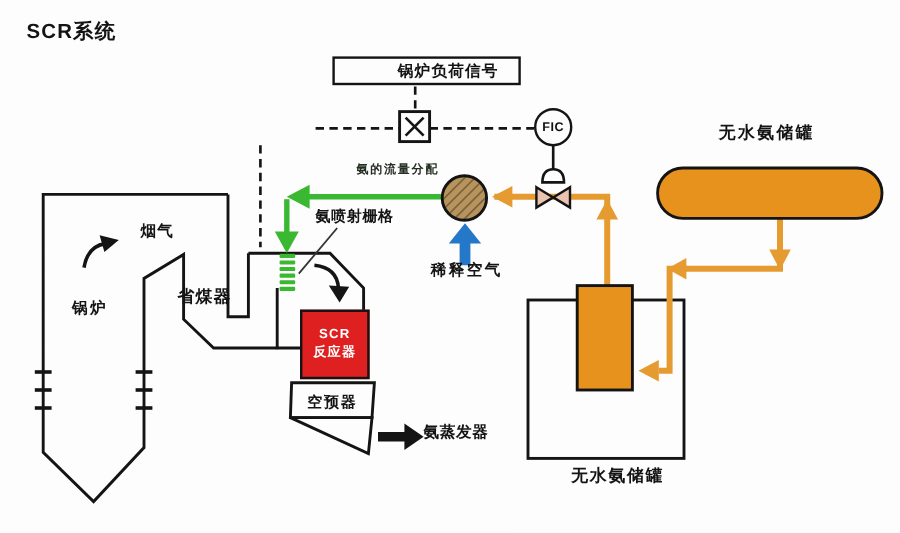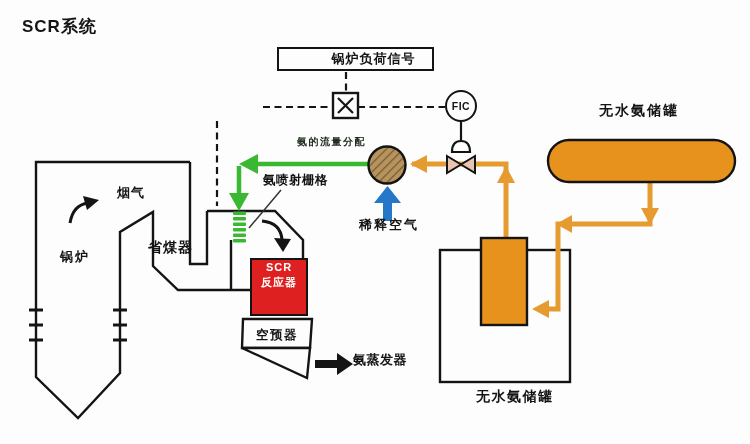--- a/index.html
+++ b/index.html
@@ -12,21 +12,21 @@
   .title{left:22px;top:18px;font-size:17px;letter-spacing:1px;}
   .box{position:absolute;display:flex;align-items:center;justify-content:center;
        background:#fdfdfd;border:2.2px solid #141414;font-weight:bold;}
   .box-load{left:277px;top:47px;width:117px;height:20px;font-size:13px;letter-spacing:1px;padding-left:36px;}
   .box-nox{left:208px;top:95px;width:51px;height:22px;font-size:11px;}
   .box-nox sub{font-size:8px;font-weight:bold;}
   .fic{left:445px;top:90px;width:28px;height:28px;border-radius:50%;
        border-width:2.4px;font-size:10.5px;letter-spacing:.5px;}
   .scr-box{position:absolute;left:250px;top:258px;width:54px;height:54px;
        background:#de2020;border:2px solid #141414;display:flex;flex-direction:column;
-       align-items:center;color:#fff;font-weight:bold;
+       align-items:center;justify-content:center;color:#fff;font-weight:bold;
        font-size:11px;line-height:1.35;letter-spacing:1px;}
   .l-flue{left:117px;top:186px;font-size:13px;letter-spacing:1px;}
   .l-boiler{left:60px;top:251px;font-size:13px;letter-spacing:2px;font-family:Liberation Mono, monospace;}
   .l-econ{left:148px;top:240px;font-size:14px;letter-spacing:1px;}
   .l-dist{left:255px;top:136px;font-size:10px;letter-spacing:1.5px;color:#252e22;margin-left:42px;}
   .l-aig{left:263px;top:174px;font-size:12.5px;letter-spacing:.5px;}
   .l-aph{left:256px;top:329px;font-size:12.5px;letter-spacing:1.5px;}
   .l-out{left:353px;top:353px;font-size:13px;letter-spacing:.5px;}
   .l-dil{left:359px;top:218px;font-size:13px;letter-spacing:2px;}
   .l-tank{left:599px;top:103px;font-size:14px;letter-spacing:2px;}

